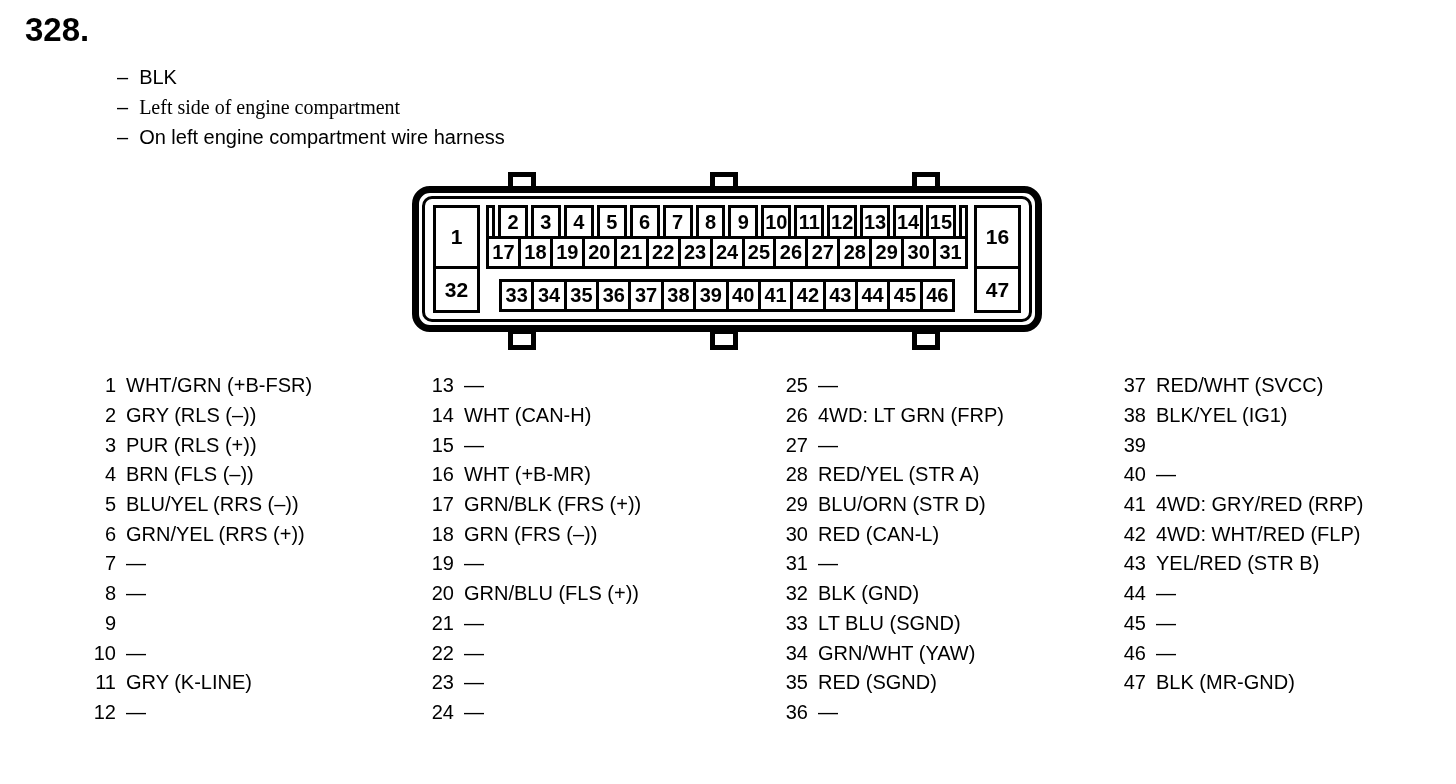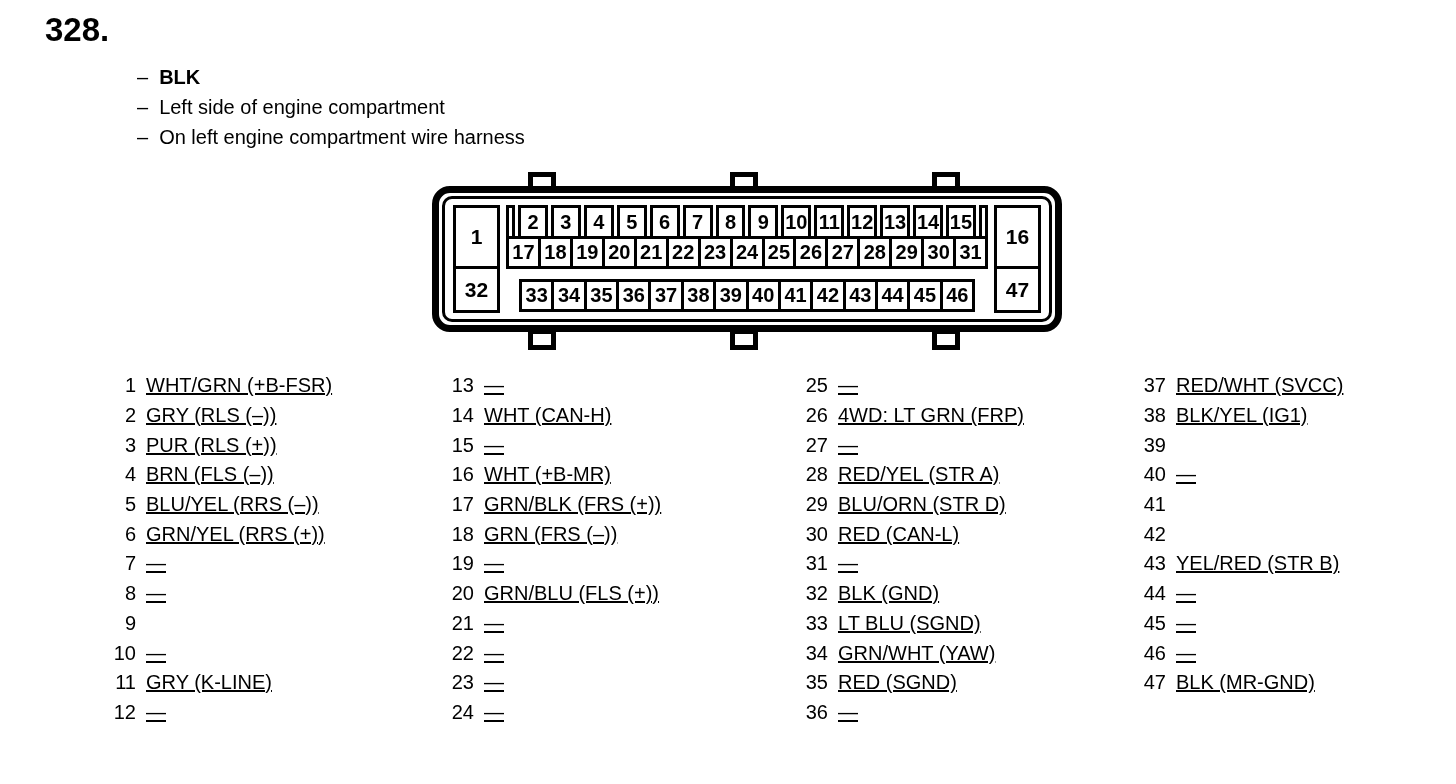--- a/index.html
+++ b/index.html
@@ -1,19 +1,19 @@
 <!DOCTYPE html>
 <html><head>
 <meta charset="utf-8">
 <style>
   * { margin:0; padding:0; box-sizing:border-box; }
   html,body { background:#ffffff; }
   .page {
     position:relative; width:1424px; height:784px; background:#fff;
-    font-family:"Liberation Sans", sans-serif; color:#000; overflow:hidden;margin-left:20px;
+    font-family:"Liberation Sans", sans-serif; color:#000; overflow:hidden;
   }
 
   
   .title { position:absolute; left:25px; top:12px; display:flex; font-weight:bold; font-size:33px; line-height:36px; }
   .title .num { width:63px; flex:none; }
   .notes { position:absolute; left:117px; top:62px; font-size:20px; }
   .note { height:30px; line-height:30px; display:flex; }
   .note .dash { margin-right:11px; }
 
   
@@ -55,39 +55,39 @@
 
   
   .pinlist { position:absolute; left:0; top:371px; width:1456px; }
   .pin-col { position:absolute; top:0; }
   .pin-col.c1 { left:88px; }
   .pin-col.c2 { left:426px; }
   .pin-col.c3 { left:780px; }
   .pin-col.c4 { left:1118px; }
   .pin-row { height:29.7px; display:flex; align-items:center; font-size:20px; }
   .pin-num { width:28px; flex:none; text-align:right; }
-  .pin-desc { margin-left:10px; white-space:nowrap;text-decoration:underline; }
+  .pin-desc { margin-left:10px; white-space:nowrap; }
 </style>
 </head>
 <body>
 
 <div class="page">
 
   <div class="title">
     <span class="num">328.</span>
   </div>
 
   <div class="notes" id="notes">
       <div class="note">
         <div class="dash" style="display: inline;">–</div>
-        <div class="" style="display: inline; font-weight: bold;">BLK</div>
+        <div class="" style="display: inline;">BLK</div>
       </div>
       <div class="note">
         <div class="dash" style="display: inline;">–</div>
-        <div class="" style="display: inline;">Left side of engine compartment</div>
+        <div class="" style="display: inline; font-family: Liberation Serif, serif;">Left side of engine compartment</div>
       </div>
       <div class="note">
         <div class="dash" style="display: inline;">–</div>
         <div class="" style="display: inline;">On left engine compartment wire harness</div>
       </div>
     </div>
 
   <div class="connector">
     <div class="tab top t1"></div>
     <div class="tab top t2"></div>
@@ -324,23 +324,25 @@
         </div>
         <div class="pin-row">
           <div class="pin-num">39</div>
         </div>
         <div class="pin-row">
           <div class="pin-num">40</div>
           <div class="pin-desc">—</div>
         </div>
         <div class="pin-row">
           <div class="pin-num">41</div>
+          <div class="pin-desc">4WD: GRY/RED (RRP)</div>
         </div>
         <div class="pin-row">
           <div class="pin-num">42</div>
+          <div class="pin-desc">4WD: WHT/RED (FLP)</div>
         </div>
         <div class="pin-row">
           <div class="pin-num">43</div>
           <div class="pin-desc">YEL/RED (STR B)</div>
         </div>
         <div class="pin-row">
           <div class="pin-num">44</div>
           <div class="pin-desc">—</div>
         </div>
         <div class="pin-row">

